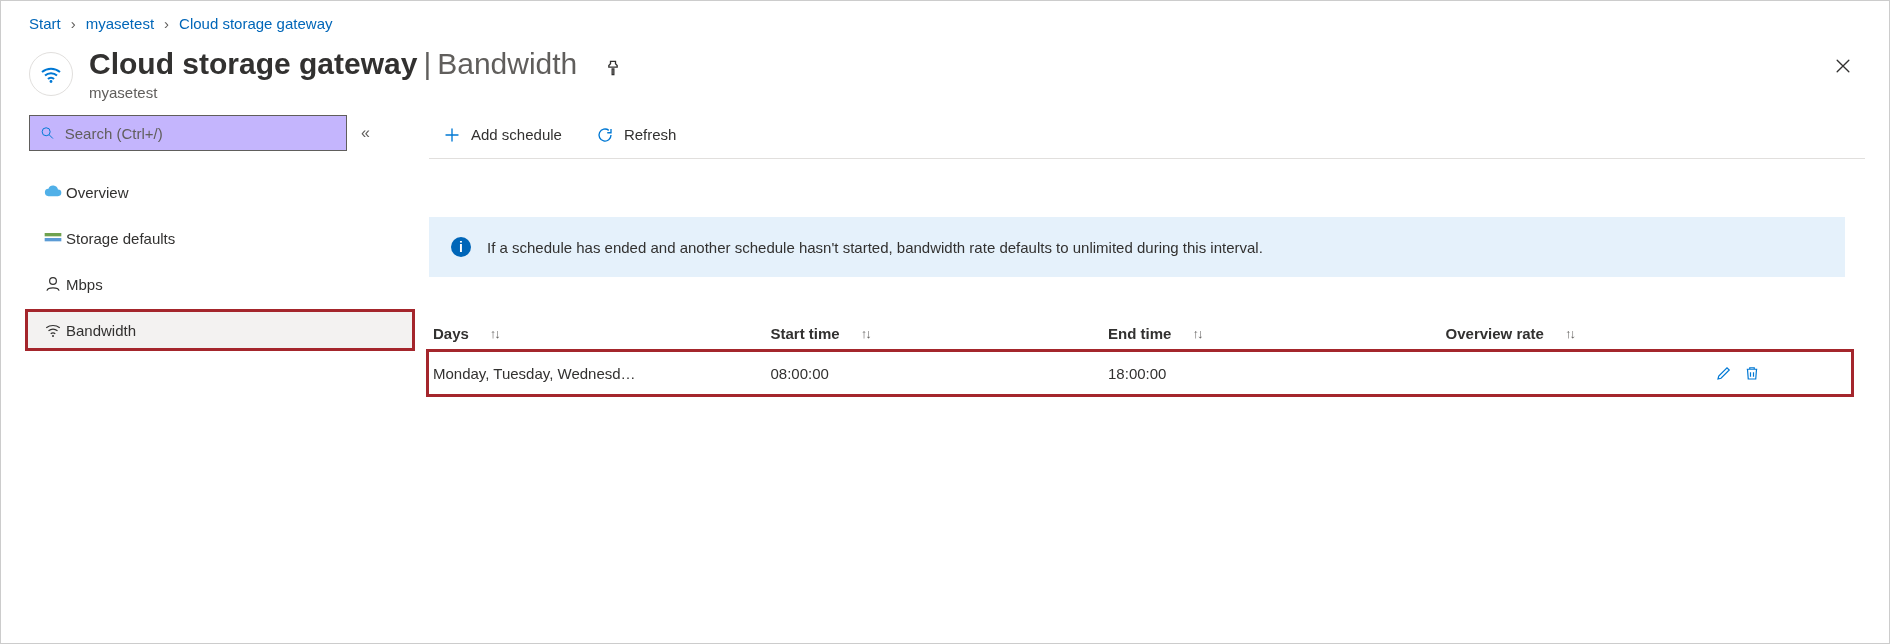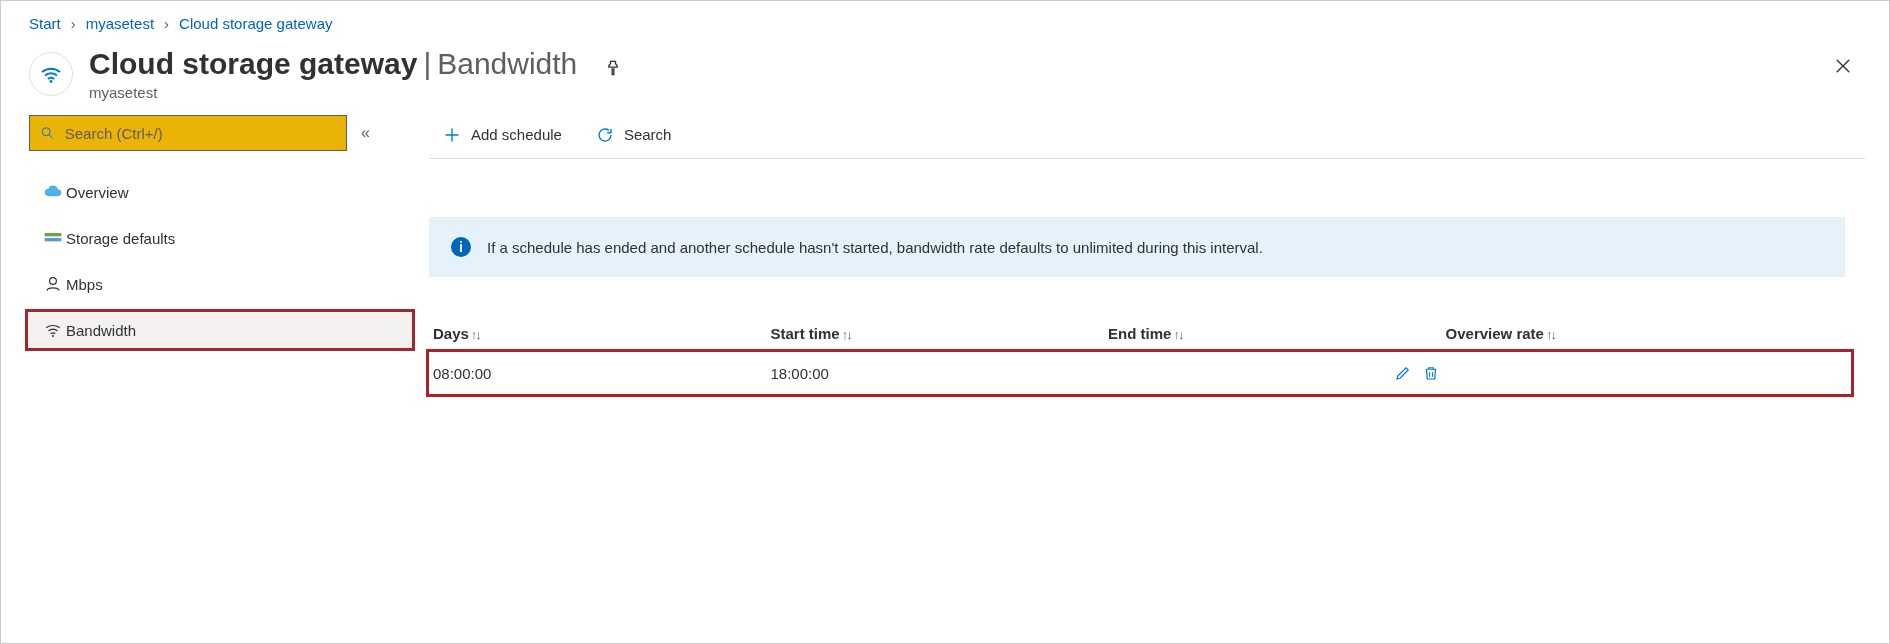--- a/index.html
+++ b/index.html
@@ -61,21 +61,21 @@
 
   
   .body{display:flex;flex:1;min-height:0;padding:0 24px 20px}
   .sidebar{width:390px;flex:none;display:flex;flex-direction:column}
   .content{flex:1;display:flex;flex-direction:column;padding-left:14px}
 
   
   .search-row{display:flex;align-items:center;gap:14px;margin:4px 0 18px;padding-left:4px}
   .search-box{
     flex:none;width:318px;height:36px;border:1px solid #605e5c;display:flex;align-items:center;padding:16px 10px;
-    color:var(--text-muted);background:#eab308;
+    color:var(--text-muted);background:#c4b5fd;
   }
   .search-box input{border:none;outline:none;font-size:15px;color:var(--text);width:100%;background:transparent}
   .search-box input::placeholder{color:#605e5c}
   .collapse{cursor:pointer;color:var(--text-muted);font-size:16px}
 
   
   .nav-item{
     height:42px;display:flex;align-items:center;gap:2px;padding:0 14px;cursor:pointer;font-size:15px;border-left:3px solid transparent;
     margin:2px 0;
   }
@@ -93,21 +93,21 @@
     background:var(--light-blue);
     padding:20px 22px;display:flex;align-items:center;gap:16px;font-size:15px;color:var(--text);
     margin-right:20px;margin-bottom:40px;
   }
   .info-icon{width:20px;height:20px;border-radius:50%;background:var(--blue);color:#fff;font-weight:700;font-size:14px;display:flex;align-items:center;justify-content:center;flex:none}
 
   
   .table{margin-right:14px}
   .thead,.trow{display:grid;grid-template-columns: 1.05fr 1.05fr 1.05fr 1fr 80px;align-items:center}
   .thead{font-weight:600;font-size:15px;padding:8px 4px 10px}
-  .th{display:flex;align-items:flex-end;gap:2px;cursor:pointer;user-select:none}
+  .th{display:flex;align-items:center;gap:21px;cursor:pointer;user-select:none}
   .sort{font-size:13px;color:var(--text-muted);letter-spacing:-2px}
   .trow{padding:12px 4px;font-size:15px}
   .trow.highlighted{outline:3px solid var(--highlight-red);outline-offset:0}
   .row-actions{display:flex;gap:10px;justify-content:flex-end;padding-right:6px;color:var(--blue)}
   .row-actions .ia{cursor:pointer}
   .cell-days{white-space:nowrap;overflow:hidden;text-overflow:ellipsis;padding-right:14px}
 
   svg{display:block}
 </style>
 </head>
@@ -214,21 +214,21 @@
         <svg width="18" height="18" viewBox="0 0 24 24">
             <path d="M12 4v16M4 12h16" stroke="#0078d4" stroke-width="1.8" stroke-linecap="round"></path>
           </svg>
         <span>Add schedule</span>
       </div>
       <div class="tool-btn">
         <svg width="18" height="18" viewBox="0 0 24 24">
             <path d="M20 12a8 8 0 1 1-3-6.2" fill="none" stroke="#0078d4" stroke-width="1.8"></path>
             <path d="M20 4v5h-5" fill="none" stroke="#0078d4" stroke-width="1.8"></path>
           </svg>
-        <span>Search</span>
+        <span>Refresh</span>
       </div>
     </div>
 
     <div class="info-banner">
       <span class="info-icon">i</span>
       <span>If a schedule has ended and another schedule hasn't started, bandwidth rate defaults to unlimited during this interval.</span>
     </div>
 
     <div class="table">
       <div class="thead">
@@ -245,20 +245,21 @@
           <span class="sort">↑↓</span>
         </div>
         <div class="th">
           <span>Overview rate</span>
           <span class="sort">↑↓</span>
         </div>
         <div></div>
       </div>
 
       <div class="trow highlighted">
+        <div class="cell-days">Monday, Tuesday, Wednesd…</div>
         <div>08:00:00</div>
         <div>18:00:00</div>
         <div class="row-actions">
           <span class="ia">
             <svg width="18" height="18" viewBox="0 0 24 24">
                 <path d="M4 20l1-4L16 5l3 3L8 19l-4 1z" fill="none" stroke="#0078d4" stroke-width="1.6"></path>
               </svg>
           </span>
           <span class="ia">
             <svg width="18" height="18" viewBox="0 0 24 24">

